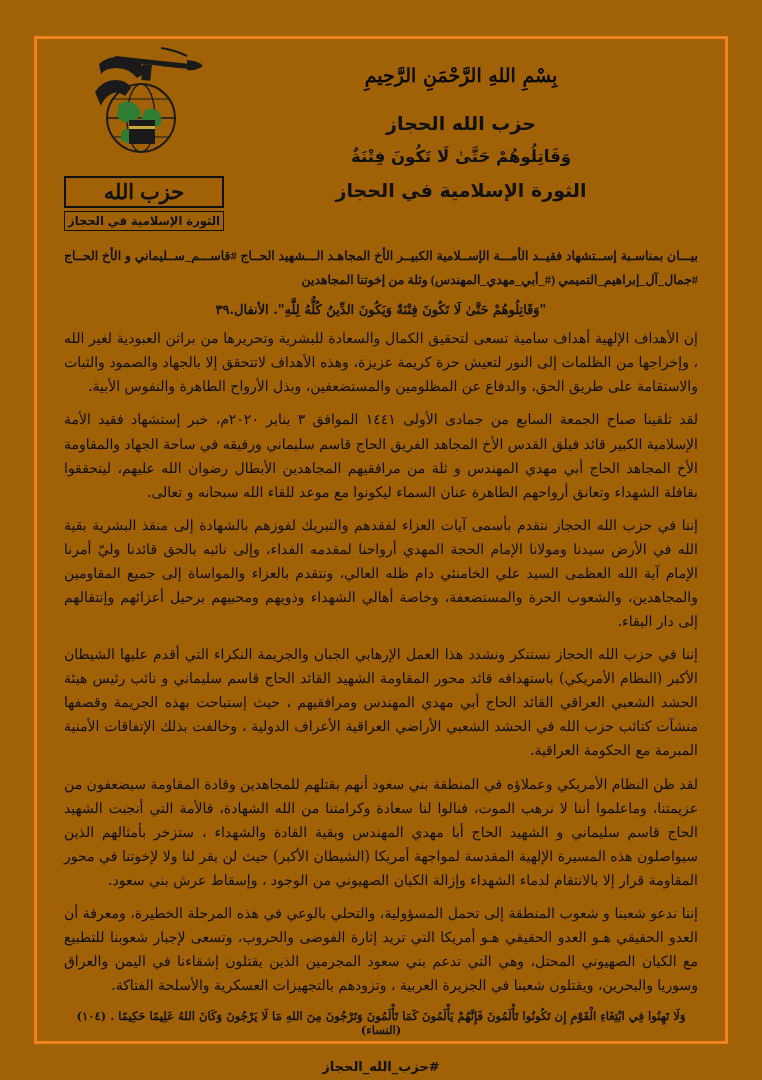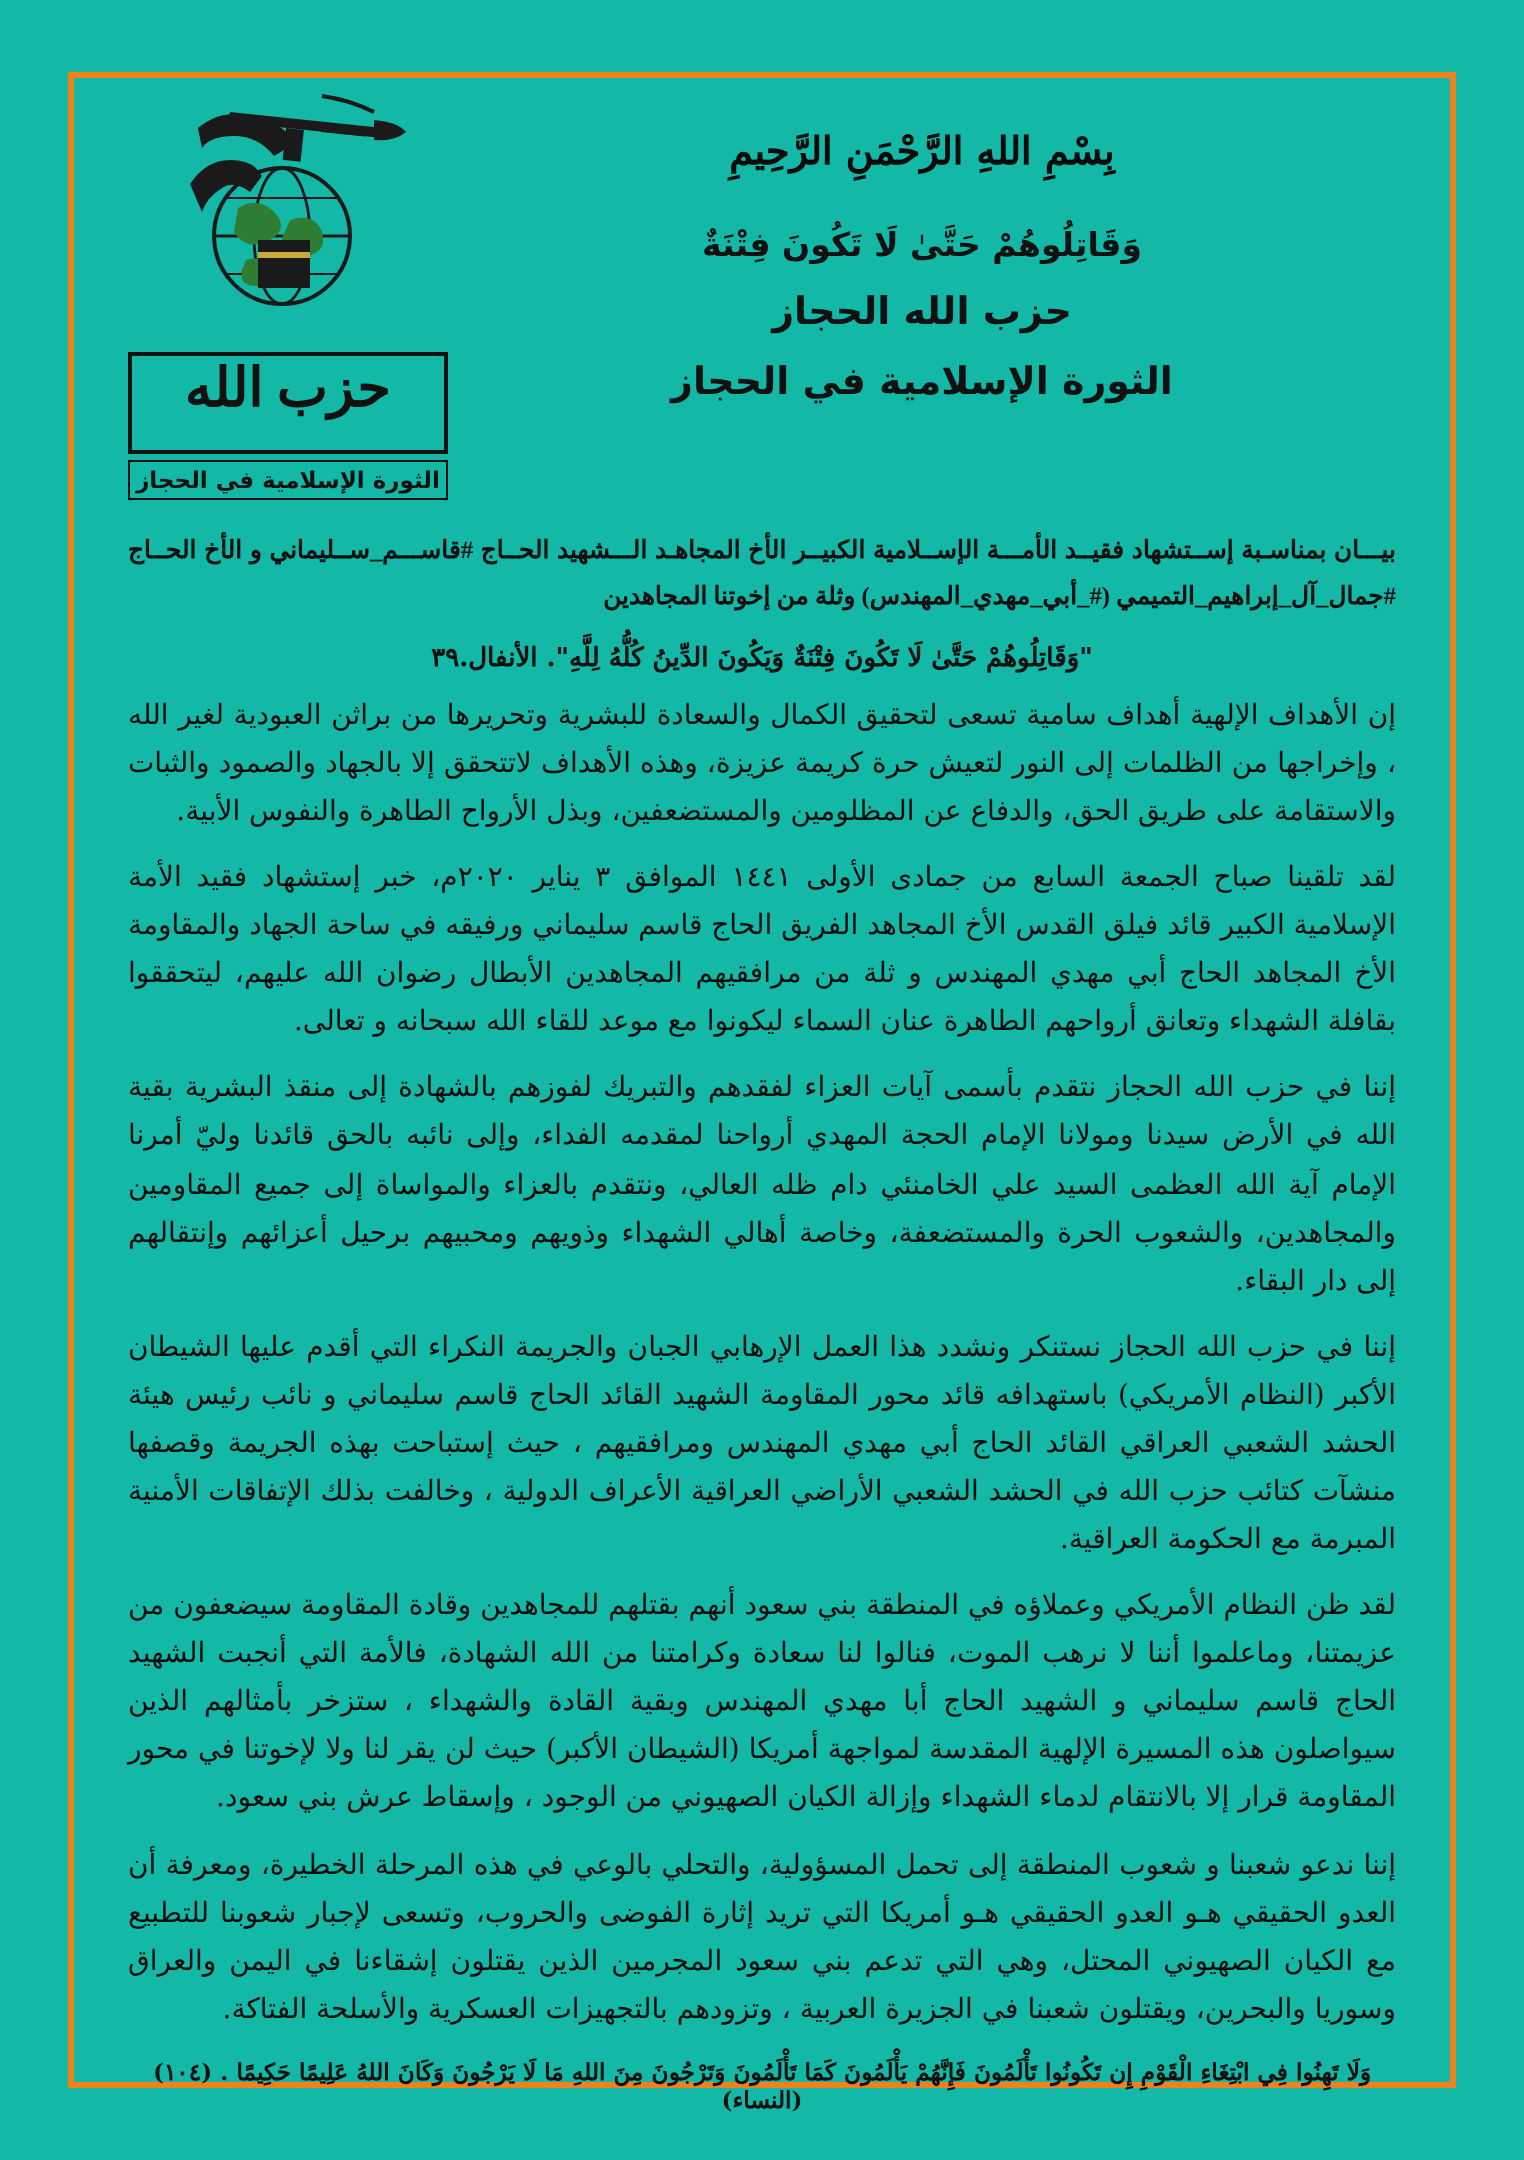--- a/index.html
+++ b/index.html
@@ -11,21 +11,21 @@
     width: 762px;
     height: 1080px;
     font-family: "Liberation Serif", "DejaVu Serif", serif;
     color: #111111;
     overflow: hidden;
   }
   .page {
     position: relative;
     width: 762px;
     height: 1080px;
-    background: #14b8a6;
+    background: #a16207;
     box-sizing: border-box;
     padding: 28px 26px;
   }
   .frame {
     position: absolute;
     left: 34px;
     top: 36px;
     right: 34px;
     bottom: 36px;
     border: 3px solid #f0821e;
@@ -57,24 +57,24 @@
   .emblem {
     position: relative;
     width: 150px;
     height: 128px;
     margin: 0 auto;
   }
   .emblem svg { display: block; }
   .logo-name {
     margin-top: 2px;
     border: 2px solid #111;
-    padding: 2px 4px 15px 4px;
-    font-family: Liberation Serif, serif;
-    font-weight: bold;
-    font-size: 27px;
+    padding: 2px 4px 3px 4px;
+    font-family: Liberation Sans, sans-serif;
+    font-weight: bold;
+    font-size: 21px;
     letter-spacing: 0px;
     line-height: 1.1;
   }
   .logo-sub {
     margin-top: 3px;
     border: 1px solid #111;
     padding: 2px 3px;
     font-family: "DejaVu Sans", sans-serif;
     font-size: 11.5px;
     font-weight: bold;
@@ -171,22 +171,22 @@
 
 <div class="page">
   <div class="frame"></div>
 
   <div class="content">
 
     <div class="header">
 
       <div class="header-titles">
         <div class="basmala">بِسْمِ اللهِ الرَّحْمَنِ الرَّحِيمِ</div>
+        <div class="head-line big">حزب الله الحجاز</div>
         <div class="head-line">وَقَاتِلُوهُمْ حَتَّىٰ لَا تَكُونَ فِتْنَةٌ</div>
-        <div class="head-line big">حزب الله الحجاز</div>
         <div class="head-line big">الثورة الإسلامية في الحجاز</div>
       </div>
 
       <div class="logo-block">
         <div class="emblem">
           <svg width="150" height="128" viewBox="0 0 150 128" xmlns="http://www.w3.org/2000/svg">
 
             <circle cx="72" cy="72" r="34" fill="none" stroke="#1a1a1a" stroke-width="2"></circle>
             <ellipse cx="72" cy="72" rx="14" ry="34" fill="none" stroke="#1a1a1a" stroke-width="1.4"></ellipse>
             <line x1="38" y1="72" x2="106" y2="72" stroke="#1a1a1a" stroke-width="1.4"></line>

